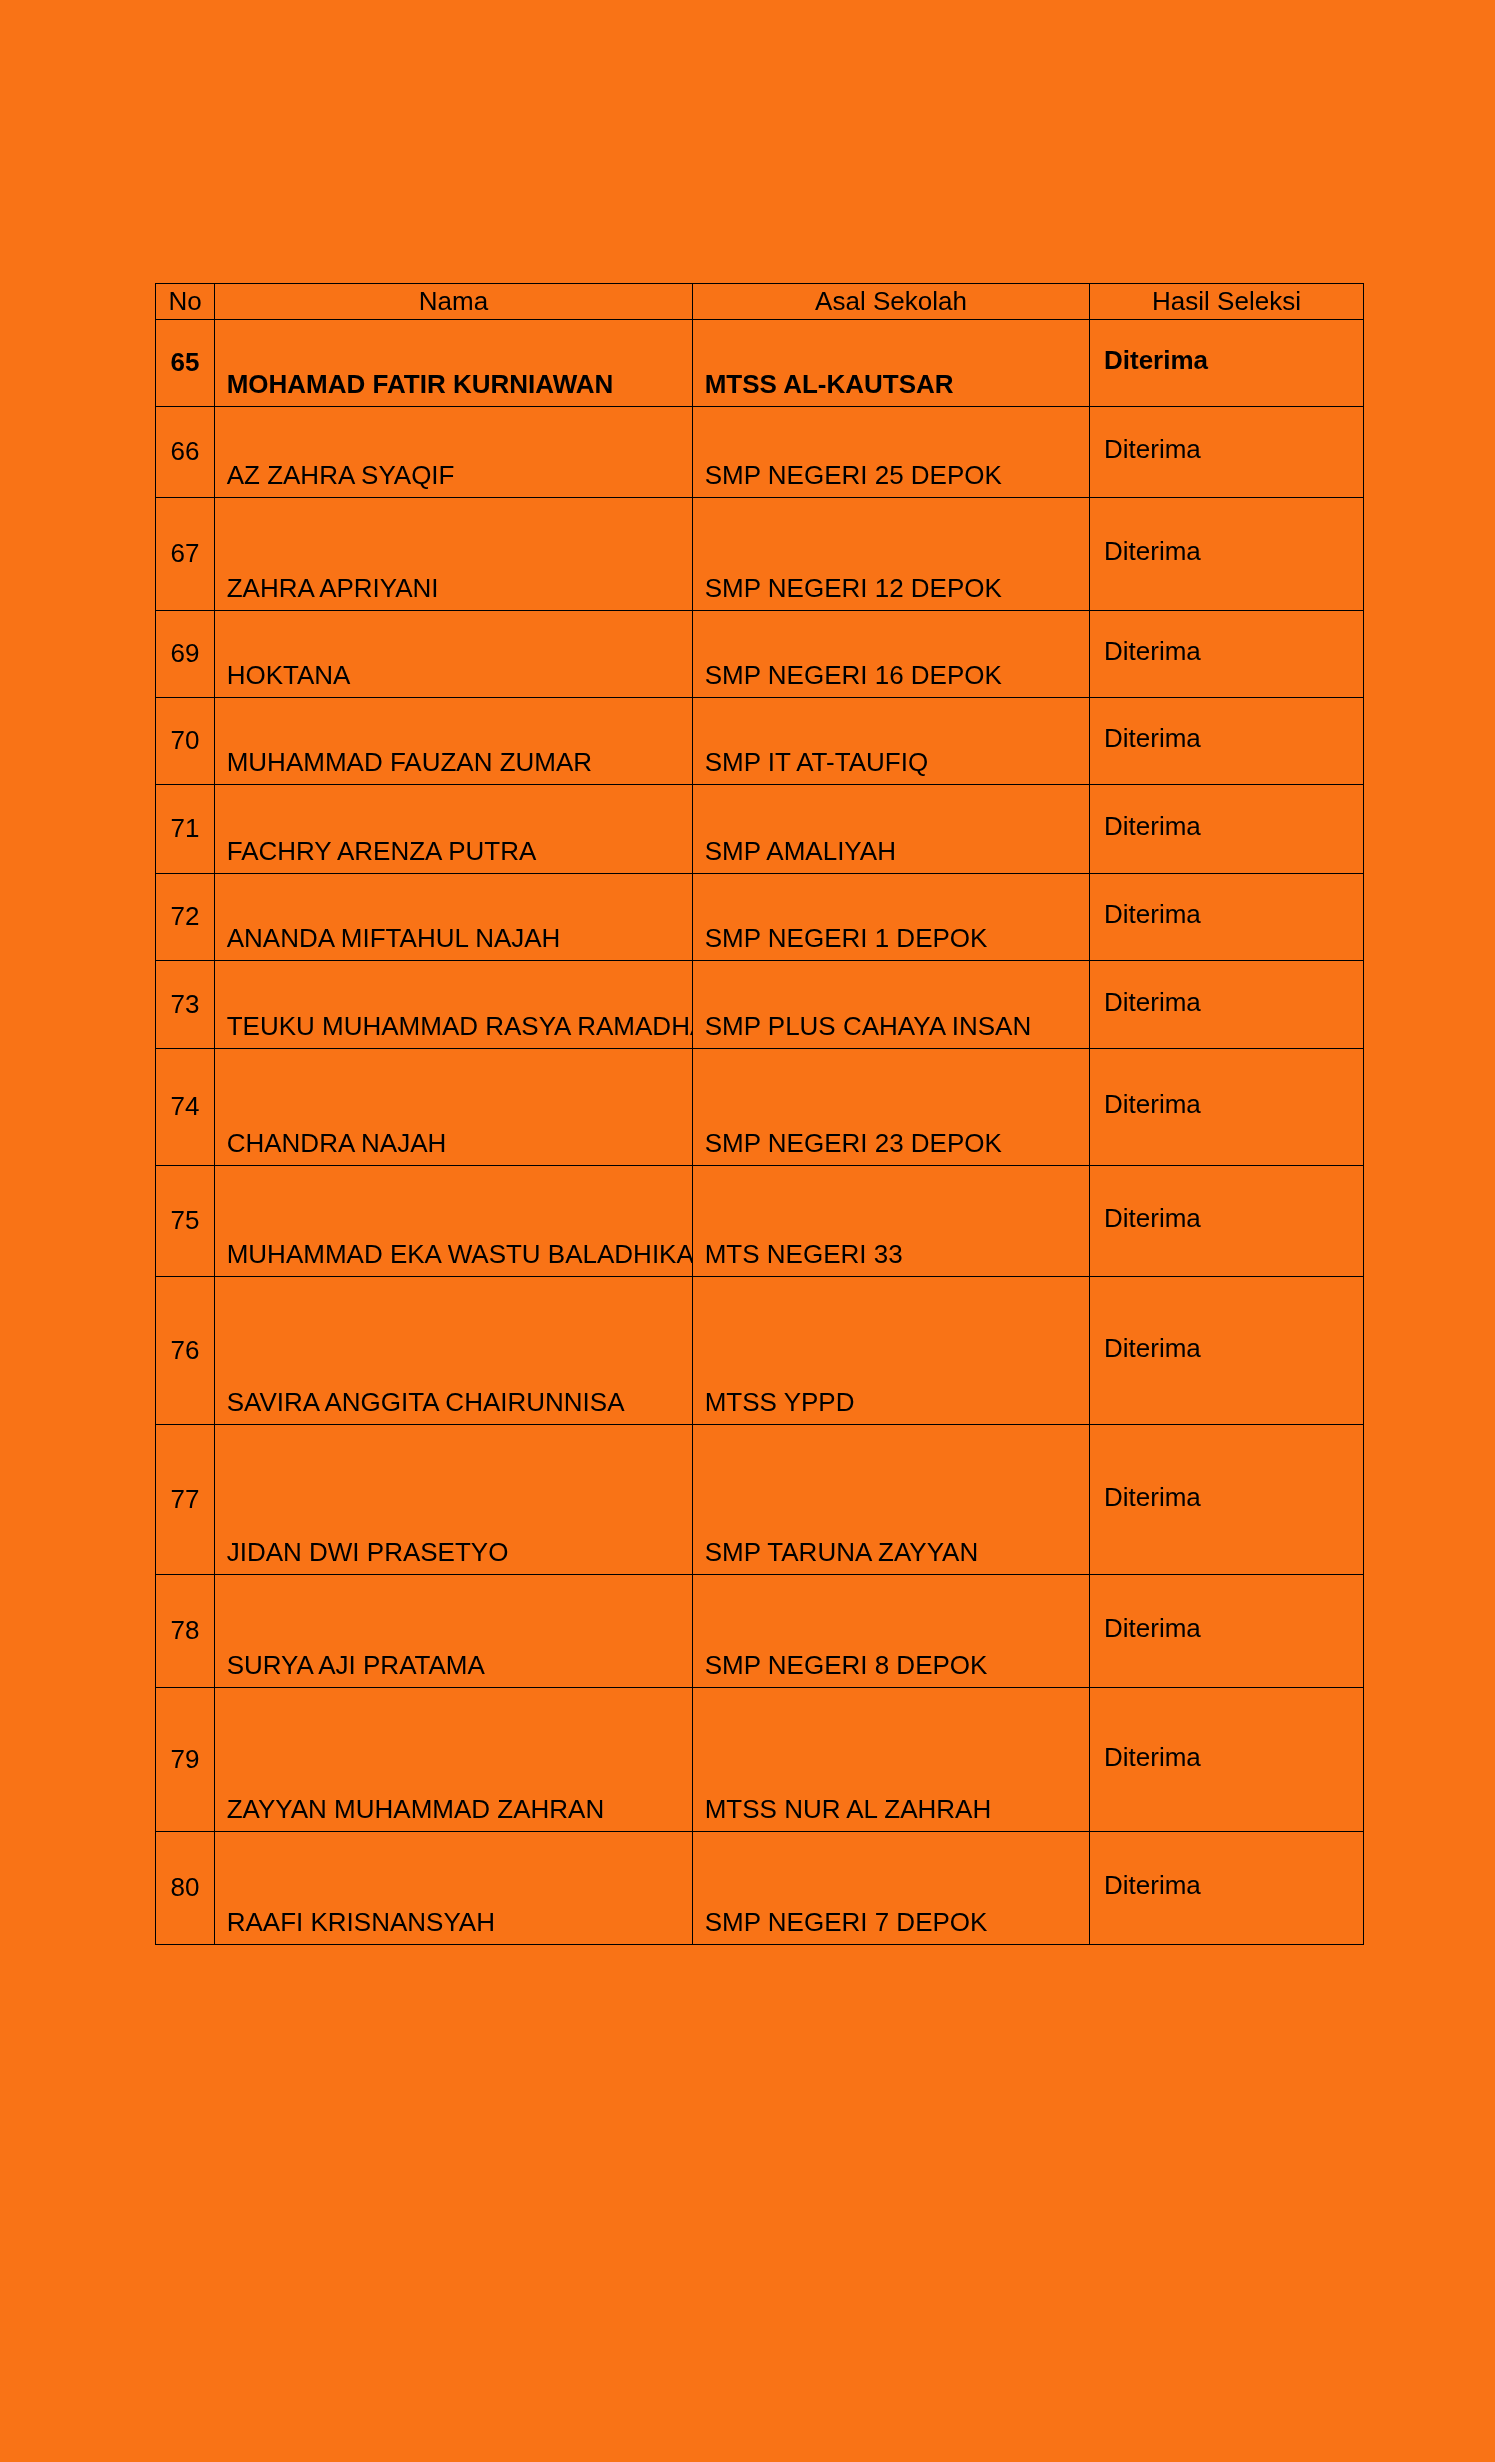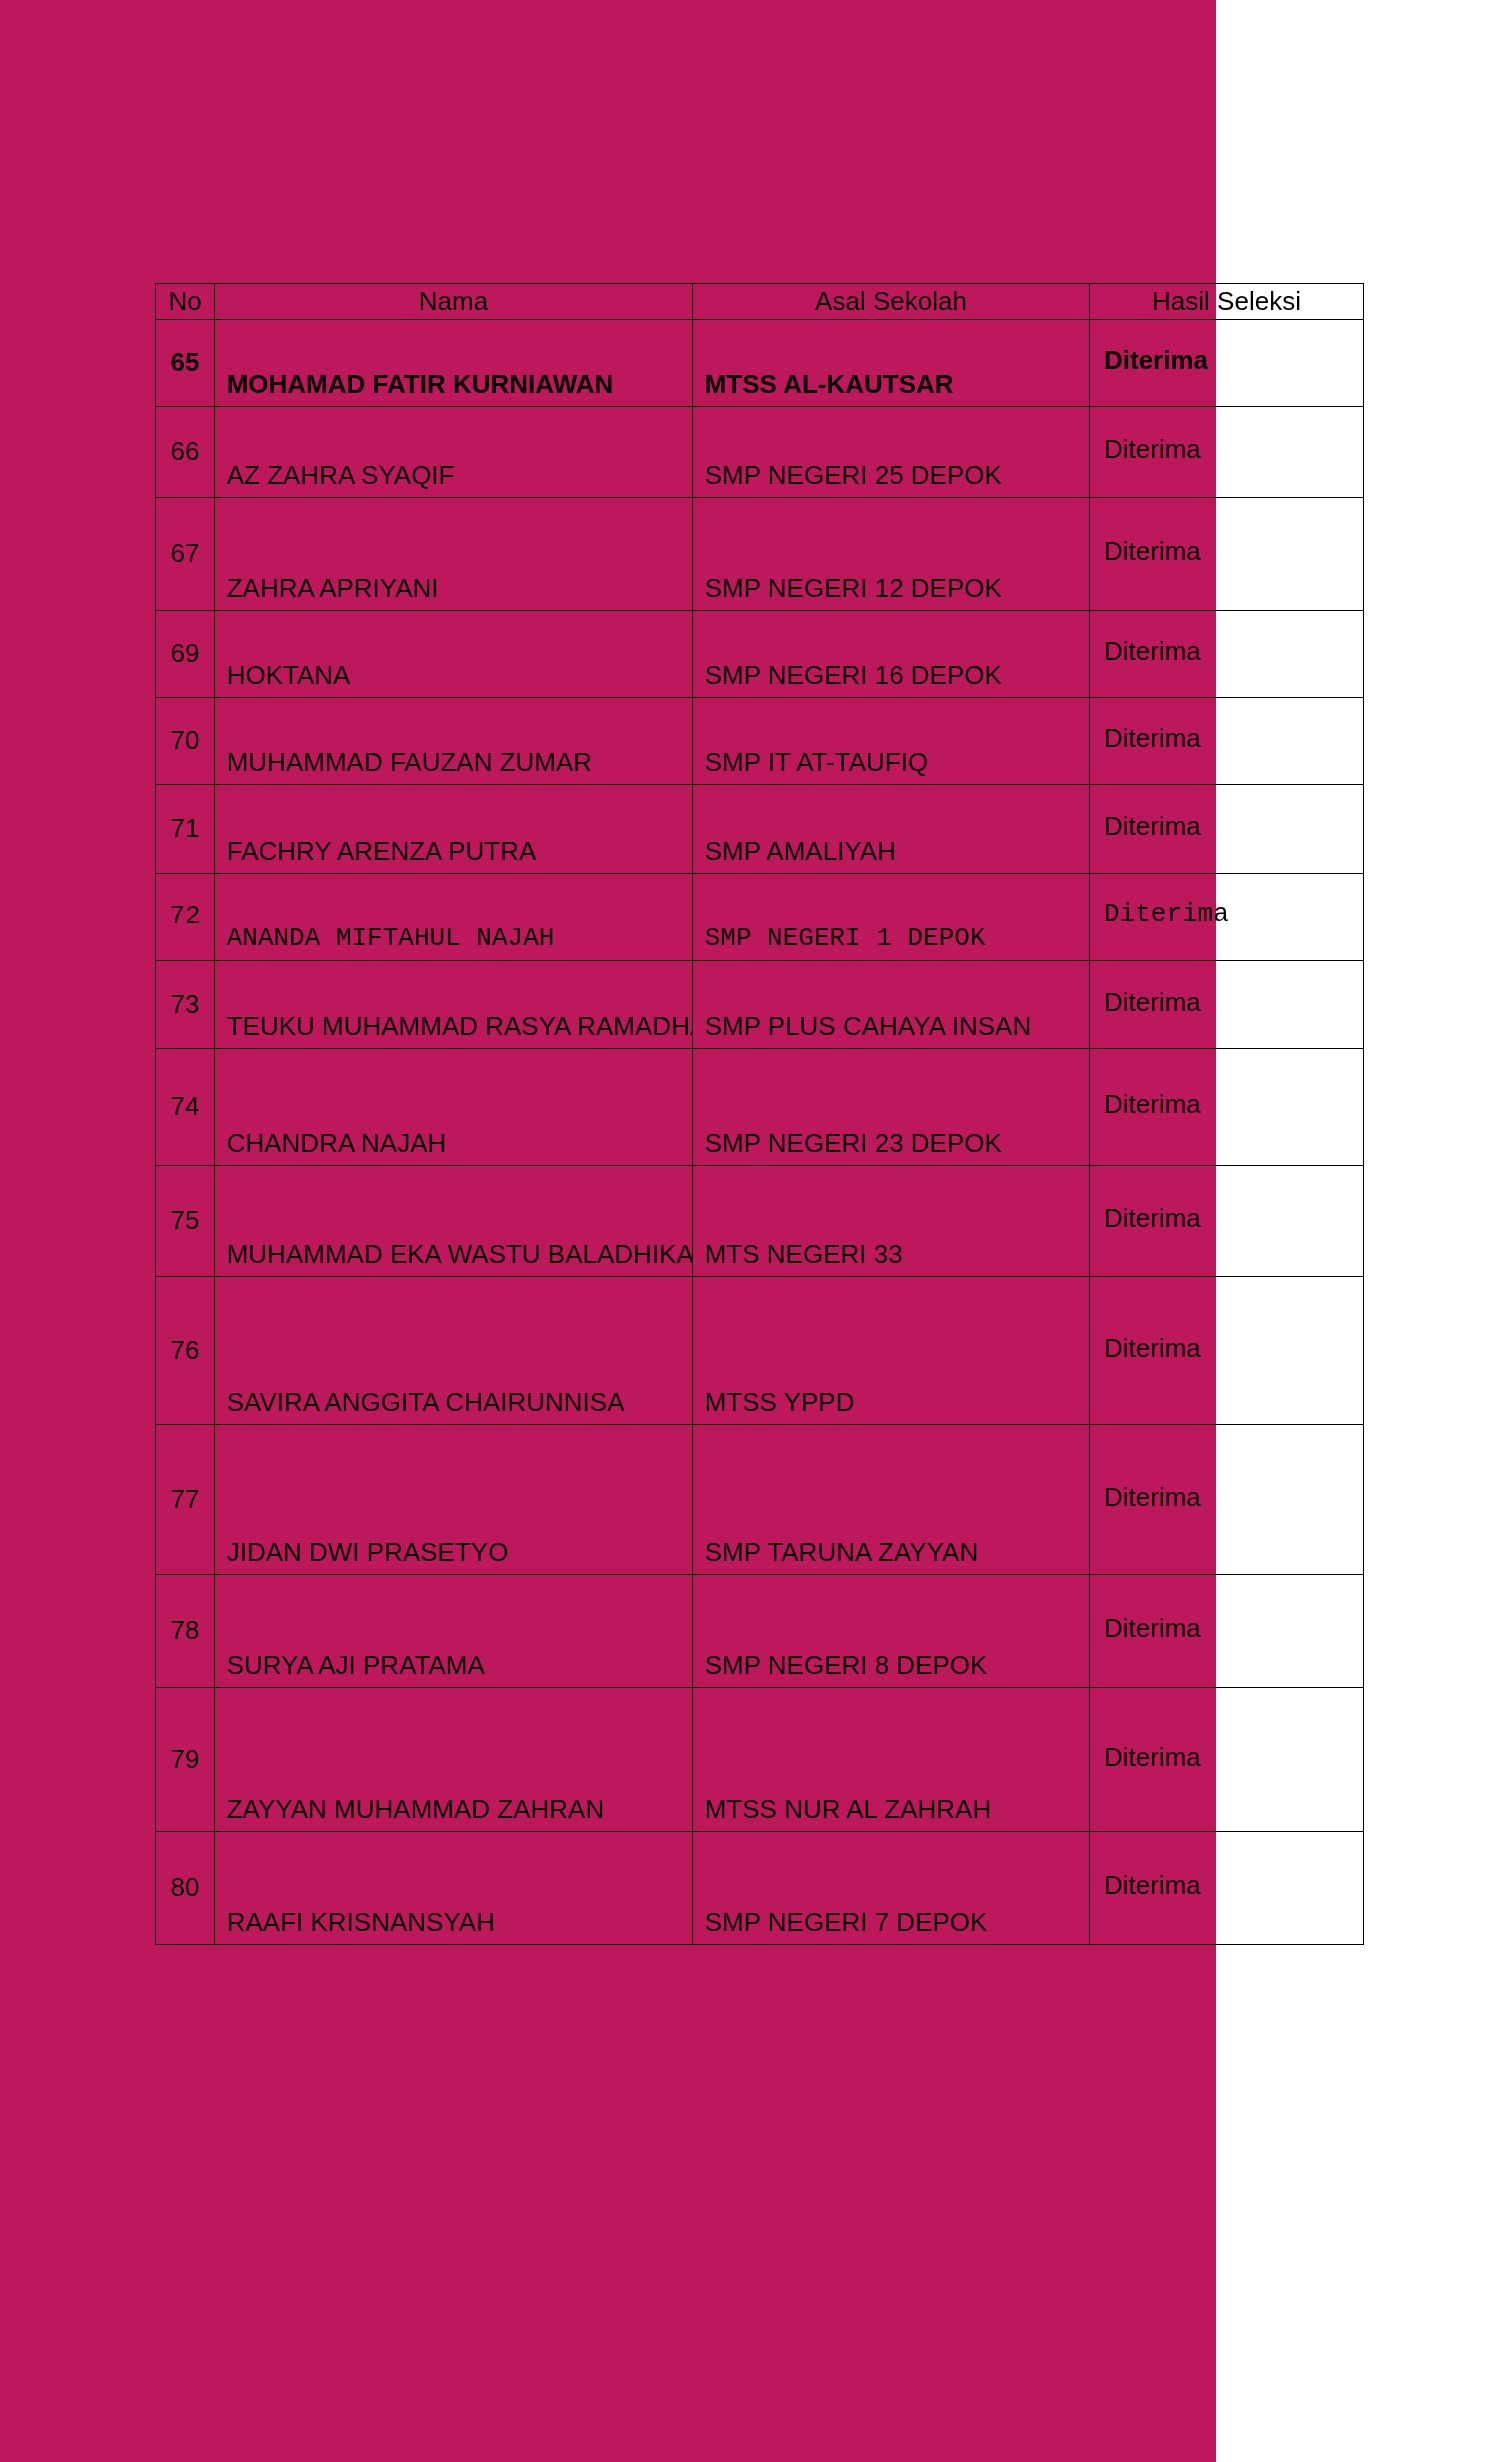--- a/index.html
+++ b/index.html
@@ -11,23 +11,23 @@
     width: 1495px;
     height: 2462px;
     position: relative;
     font-family: "Liberation Sans", sans-serif;
     color: #000000;
     -webkit-font-smoothing: antialiased;
   }
   .page {
     position: absolute;
     left: 0; top: 0;
-    width: 1216px;
+    width: 1495px;
     height: 2462px;
-    background: #be185d;
+    background: #f97316;
   }
   table.seleksi-table {
     position: absolute;
     left: 155px;
     top: 283px;
     width: 1208px;
     border-collapse: collapse;
     table-layout: fixed;
     font-size: 26px;
     line-height: 1.15;
@@ -114,21 +114,21 @@
     <td class="cell-nama"><span>MUHAMMAD FAUZAN ZUMAR</span></td>
     <td class="cell-asal"><span>SMP IT AT-TAUFIQ</span></td>
     <td class="cell-hasil"><span>Diterima</span></td>
   </tr>
         <tr style="height: 89px;">
     <td class="cell-no"><span>71</span></td>
     <td class="cell-nama"><span>FACHRY ARENZA PUTRA</span></td>
     <td class="cell-asal"><span>SMP AMALIYAH</span></td>
     <td class="cell-hasil"><span>Diterima</span></td>
   </tr>
-        <tr style="height: 87px; font-family: Liberation Mono, monospace;">
+        <tr style="height: 87px;">
     <td class="cell-no"><span>72</span></td>
     <td class="cell-nama"><span>ANANDA MIFTAHUL NAJAH</span></td>
     <td class="cell-asal"><span>SMP NEGERI 1 DEPOK</span></td>
     <td class="cell-hasil"><span>Diterima</span></td>
   </tr>
         <tr style="height: 88px;">
     <td class="cell-no"><span>73</span></td>
     <td class="cell-nama"><span>TEUKU MUHAMMAD RASYA RAMADHAN</span></td>
     <td class="cell-asal"><span>SMP PLUS CAHAYA INSAN</span></td>
     <td class="cell-hasil"><span>Diterima</span></td>

